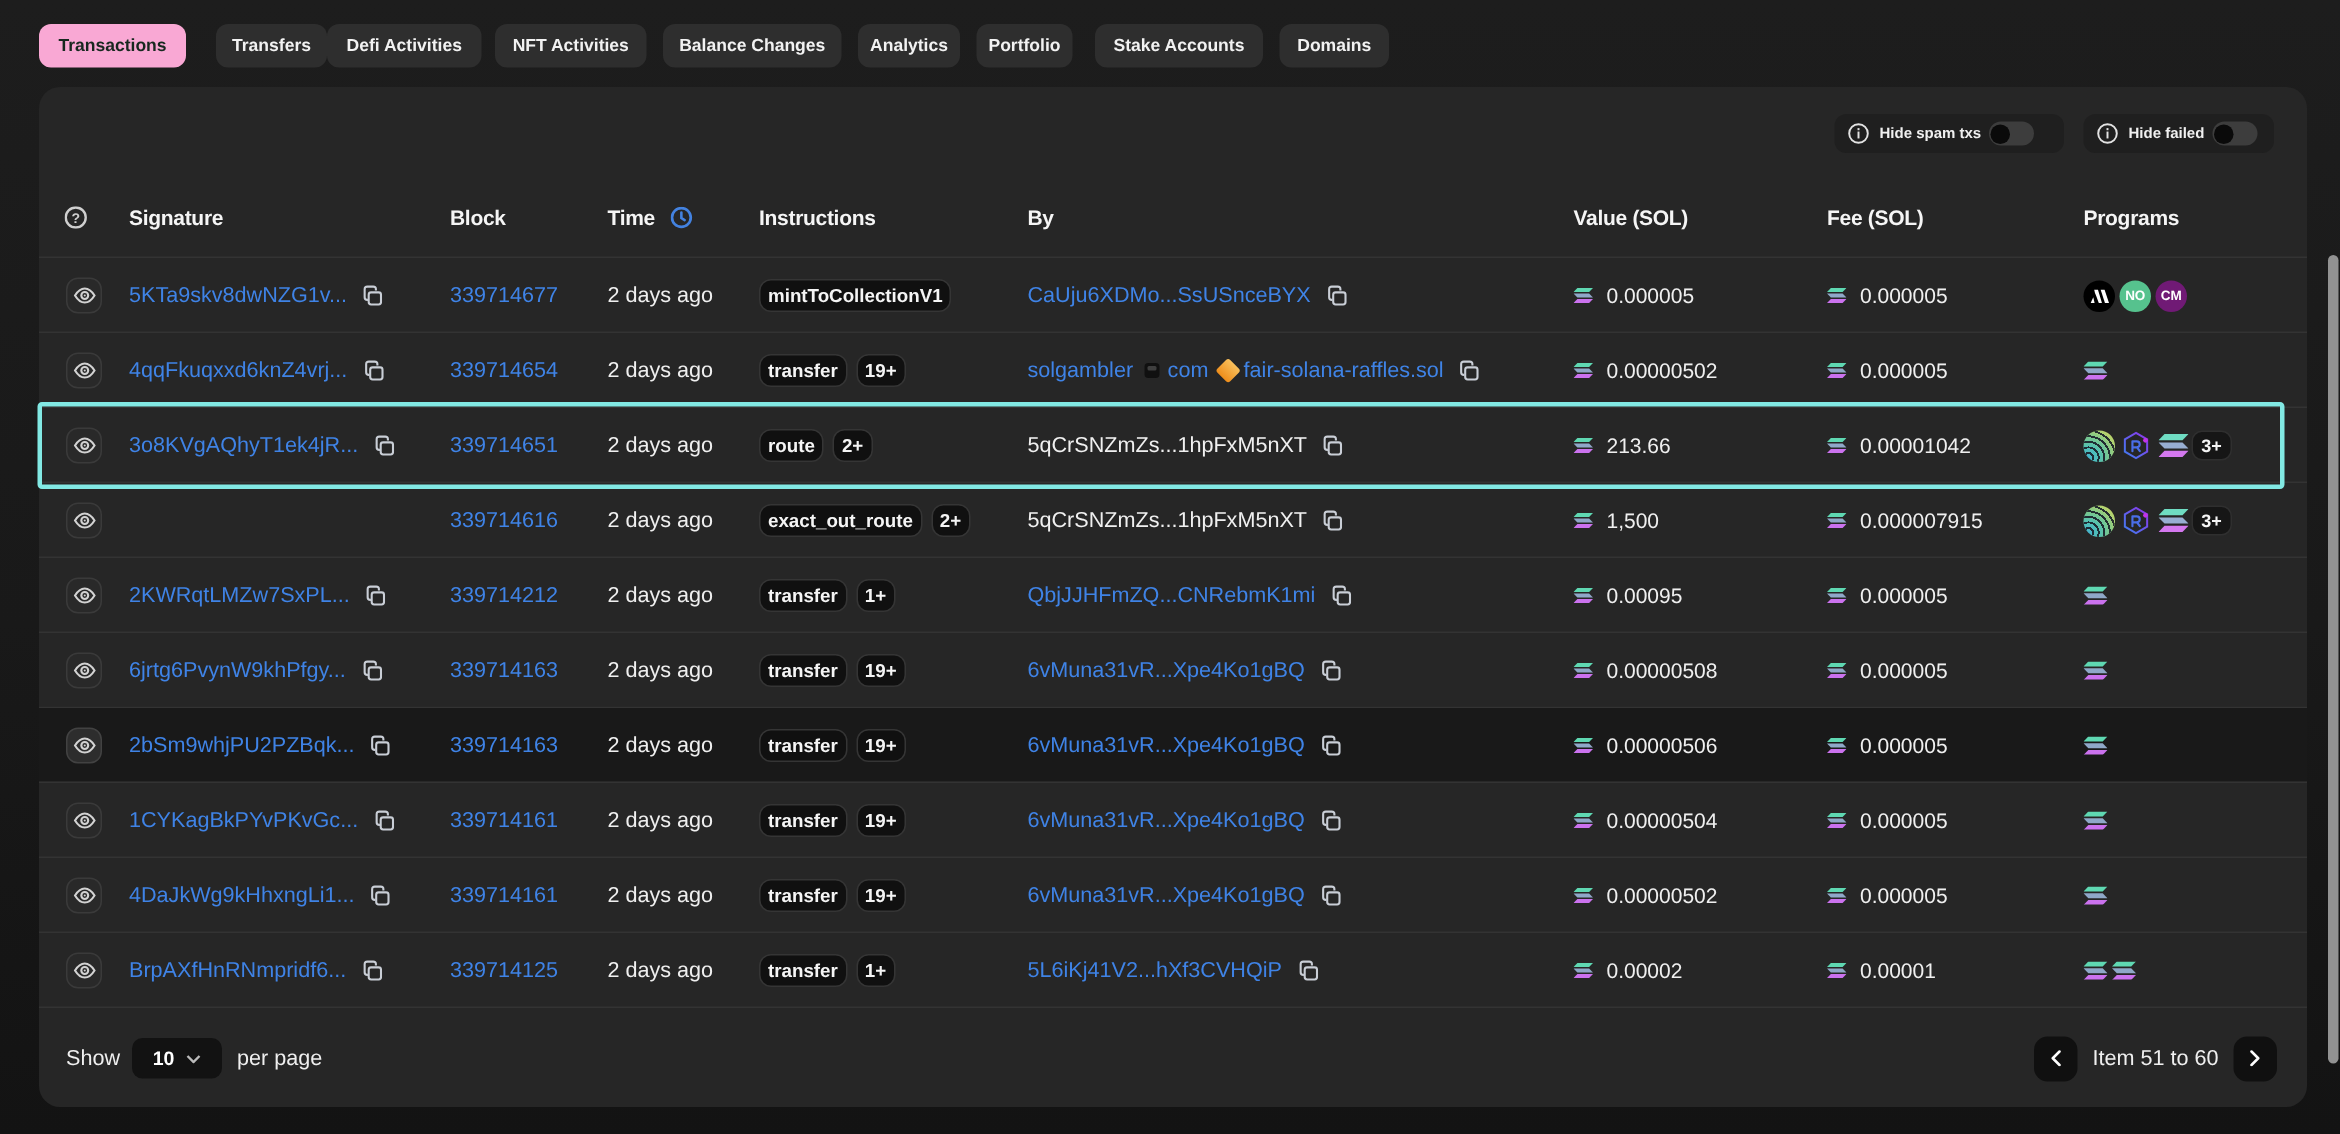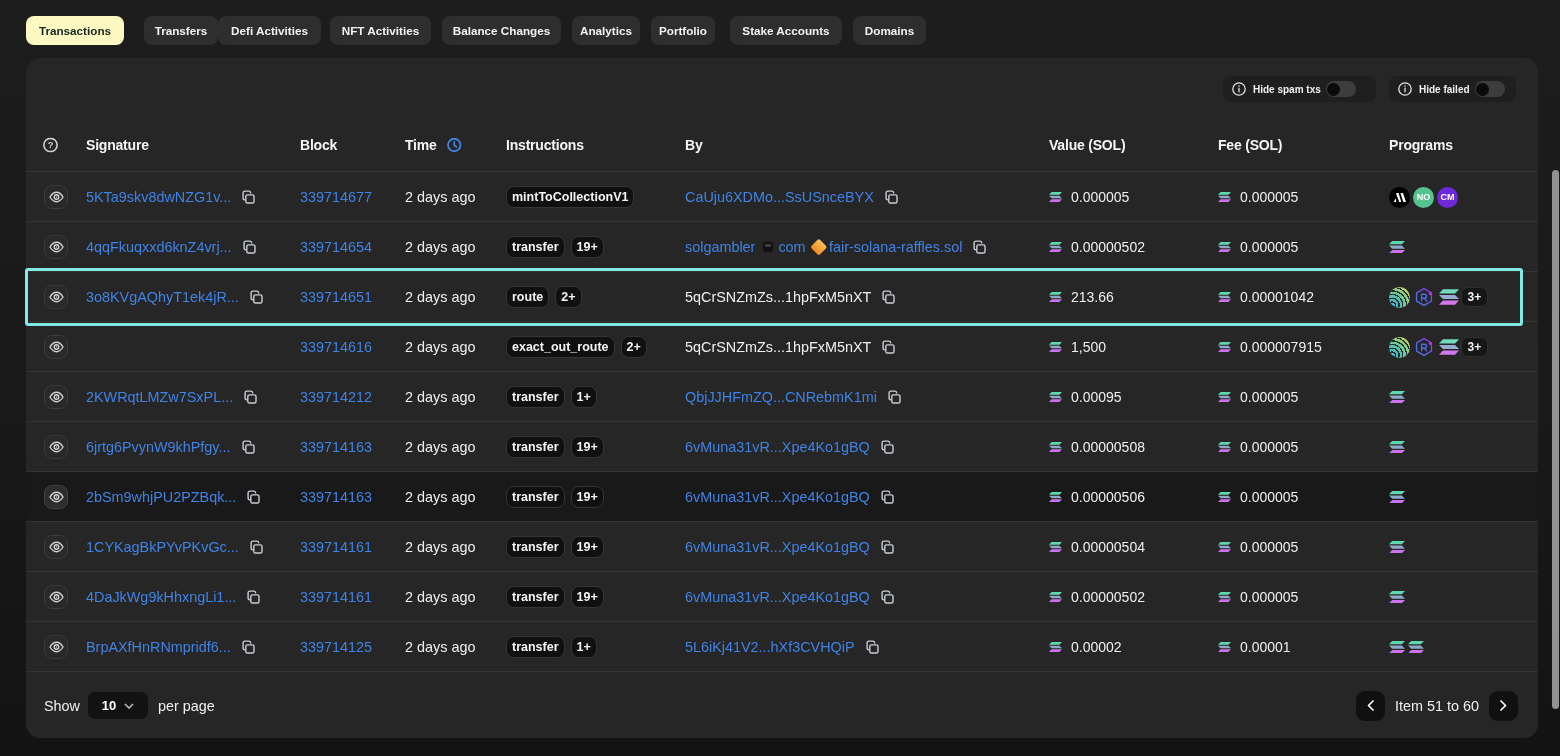--- a/index.html
+++ b/index.html
@@ -1,19 +1,19 @@
 <!DOCTYPE html>
 <html><head>
 <meta charset="utf-8">
 <style>
 
 * { margin:0; padding:0; box-sizing:border-box; }
 html,body { width:1560px; height:756px; background:linear-gradient(180deg,#1d1d1d 0%,#191919 55%,#131313 100%); font-family:"Liberation Sans", sans-serif; overflow:hidden; }
 .tab { position:absolute; top:16px; height:29px; display:flex; align-items:center; justify-content:center; border-radius:8px; background:#2e2e2e; color:#f2f2f2; font-size:11.7px; font-weight:bold; white-space:nowrap; }
-.tab.active { background:#fef9c3; color:#17281f; }
+.tab.active { background:#f9a8d4; color:#17281f; }
 .panel { position:absolute; left:26px; top:58px; width:1512px; height:680px; background:#262626; border-radius:14px; }
 .toggle-btn { position:absolute; top:18px; height:26px; background:#1f1f1f; border-radius:8px; display:flex; align-items:center; color:#f0f0f0; font-size:10px; font-weight:bold; padding:0 9px; white-space:nowrap; }
 .switch { width:30px; height:16px; background:#3d3d3d; border-radius:8px; position:relative; }
 .switch::before { content:""; position:absolute; left:1.5px; top:1.5px; width:13px; height:13px; border-radius:50%; background:#0a0a0a; }
 .hdr .cell { position:absolute; top:87px; transform:translateY(-50%); display:flex; align-items:center; color:#f5f5f5; font-size:14px; font-weight:bold; letter-spacing:-0.2px; }
 .row { position:absolute; left:0; width:100%; height:50px; border-top:1px solid #333333; }
 .row .cell { position:absolute; top:0; height:50px; display:flex; align-items:center; font-size:14.4px; }
 .c-eye { left:18px; }
 .c-sig { left:60px; }
 .c-block { left:274px; }
@@ -149,21 +149,21 @@
         </div>
         <div class="cell c-prog">
           <span class="circ" style="background:#000;">
             <svg width="13" height="9" viewBox="0 0 13 9">
               <path d="M0.8 9 L2.5 5.2 L3.4 9 Z" fill="#fff"></path>
               <path d="M3.1 0 L5.6 0 L8.3 9 L6.2 9 L4.6 4.6 L3.6 2.2 Z" fill="#fff"></path>
               <path d="M7.4 0 L10 0 L13 9 L10.3 9 Z" fill="#fff"></path>
             </svg>
           </span>
           <span class="circ" style="background:#56c28e;">NO</span>
-          <span class="circ" style="background:#6d28d9;">CM</span>
+          <span class="circ" style="background:#701a75;">CM</span>
         </div>
       </div>
 <div class="row" style="top:163px;">
         <div class="cell c-eye">
           <span class="eye-btn">
             <svg width="15" height="12" viewBox="0 0 15 12">
               <path d="M1 6 C3 2.7 5.2 1.3 7.5 1.3 C9.8 1.3 12 2.7 14 6 C12 9.3 9.8 10.7 7.5 10.7 C5.2 10.7 3 9.3 1 6 Z" fill="none" stroke="#d2d2d2" stroke-width="1.4"></path>
               <circle cx="7.5" cy="6" r="2.3" fill="none" stroke="#d2d2d2" stroke-width="1.4"></circle>
               <circle cx="7.5" cy="6" r="0.7" fill="#d2d2d2"></circle>
             </svg>

